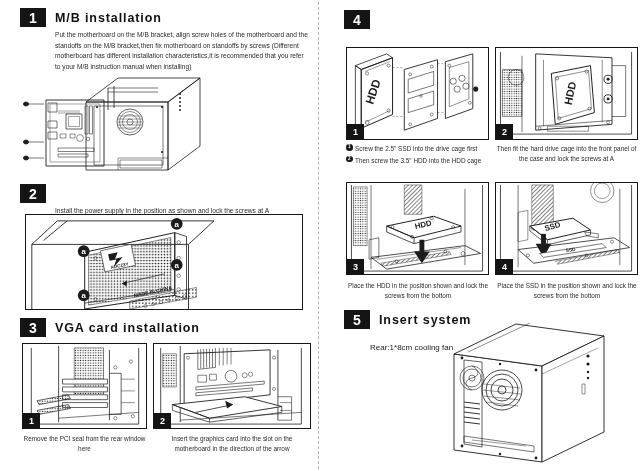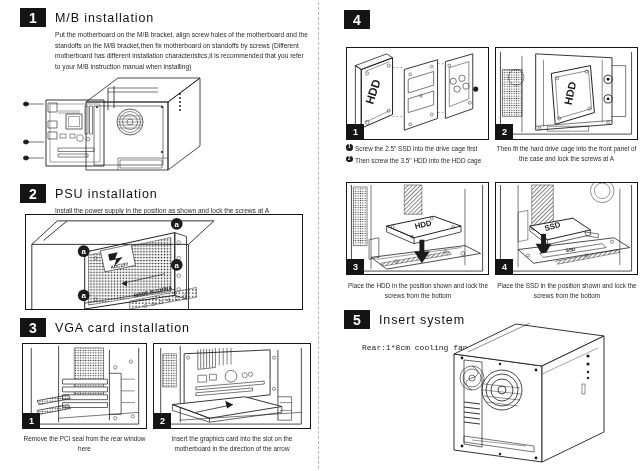--- a/index.html
+++ b/index.html
@@ -25,21 +25,21 @@
   
   .sec-head { display: flex; align-items: center; gap: 9px; }
   .badge {
     width: 26px; height: 19px;
     background: #141414; color: #ffffff;
     font-size: 14px; font-weight: bold;
     display: flex; align-items: center; justify-content: center;
     letter-spacing: 0px; flex: none;
   }
   .sec-title {
-    font-size: 12.5px; font-weight: normal; letter-spacing: 0.9px;
+    font-size: 12.5px; font-weight: bold; letter-spacing: 0.9px;
     color: #111;
   }
   .sec-body {
     font-size: 6.6px; line-height: 1.62; color: #2a2a2a;
     margin-left: 35px; margin-top: 3px;
   }
 
   
   .cap {
     font-size: 6.4px; line-height: 1.5; color: #2b2b2b; text-align: center;
@@ -170,21 +170,20 @@
               <circle cx="140" cy="86" r="1.1"></circle>
             <circle cx="75" cy="41" r="1.1"></circle>
           </g>
         </g>
       </svg>
     </div>
 
     <div class="abs" style="left:20px; top:184px; width:292px;">
       <div class="sec-head">
         <div class="badge">2</div>
-        <div class="sec-title">PSU installation</div>
       </div>
       <div class="sec-body" style="margin-left:35px; width:262px;">Install the power supply in the position as shown and lock the screws at A</div>
     </div>
 
     <div class="panel abs" style="left:25px; top:214px; width:278px; height:96px;">
       <div class="art">
         <svg viewBox="0 0 278 96" xmlns="http://www.w3.org/2000/svg">
           <defs>
             <pattern id="meshA" width="3" height="3" patternUnits="userSpaceOnUse">
               <circle cx="1.5" cy="1.5" r="0.85" fill="#1d1d1d"></circle>
@@ -607,21 +606,21 @@
     <div class="cap abs" style="left:14px; top:281px; width:148px;">Place the HDD in the position shown and lock the screws from the bottom</div>
     <div class="cap abs" style="left:163px; top:281px; width:148px;">Place the SSD in the position shown and lock the screws from the bottom</div>
 
     <div class="abs" style="left:14px; top:310px; width:296px;">
       <div class="sec-head">
         <div class="badge">5</div>
         <div class="sec-title">Insert system</div>
       </div>
     </div>
 
-    <div class="abs" style="left:32px; top:343px; width:140px; font-size:8px; color:#222;font-family:Liberation Mono, monospace;">Rear:1*8cm cooling fan</div>
+    <div class="abs" style="left:40px; top:343px; width:140px; font-size:8px; color:#222;">Rear:1*8cm cooling fan</div>
 
     <div class="plain-art abs" style="left:108px; top:318px; width:196px; height:150px;">
       <svg viewBox="0 0 196 150" xmlns="http://www.w3.org/2000/svg">
         <g fill="none" stroke="#1c1c1c" stroke-width="0.9" stroke-linejoin="round">
 
           <path d="M16 36 L16 132 L104 144 L104 48 Z" fill="#ffffff"></path>
           <path d="M16 36 L78 6 L166 18 L104 48 Z" fill="#ffffff"></path>
           <path d="M104 48 L166 18 L166 114 L104 144 Z" fill="#ffffff"></path>
 
           <path d="M26 42 L26 126 L44 129 L44 44 Z" stroke-width="0.7"></path>

